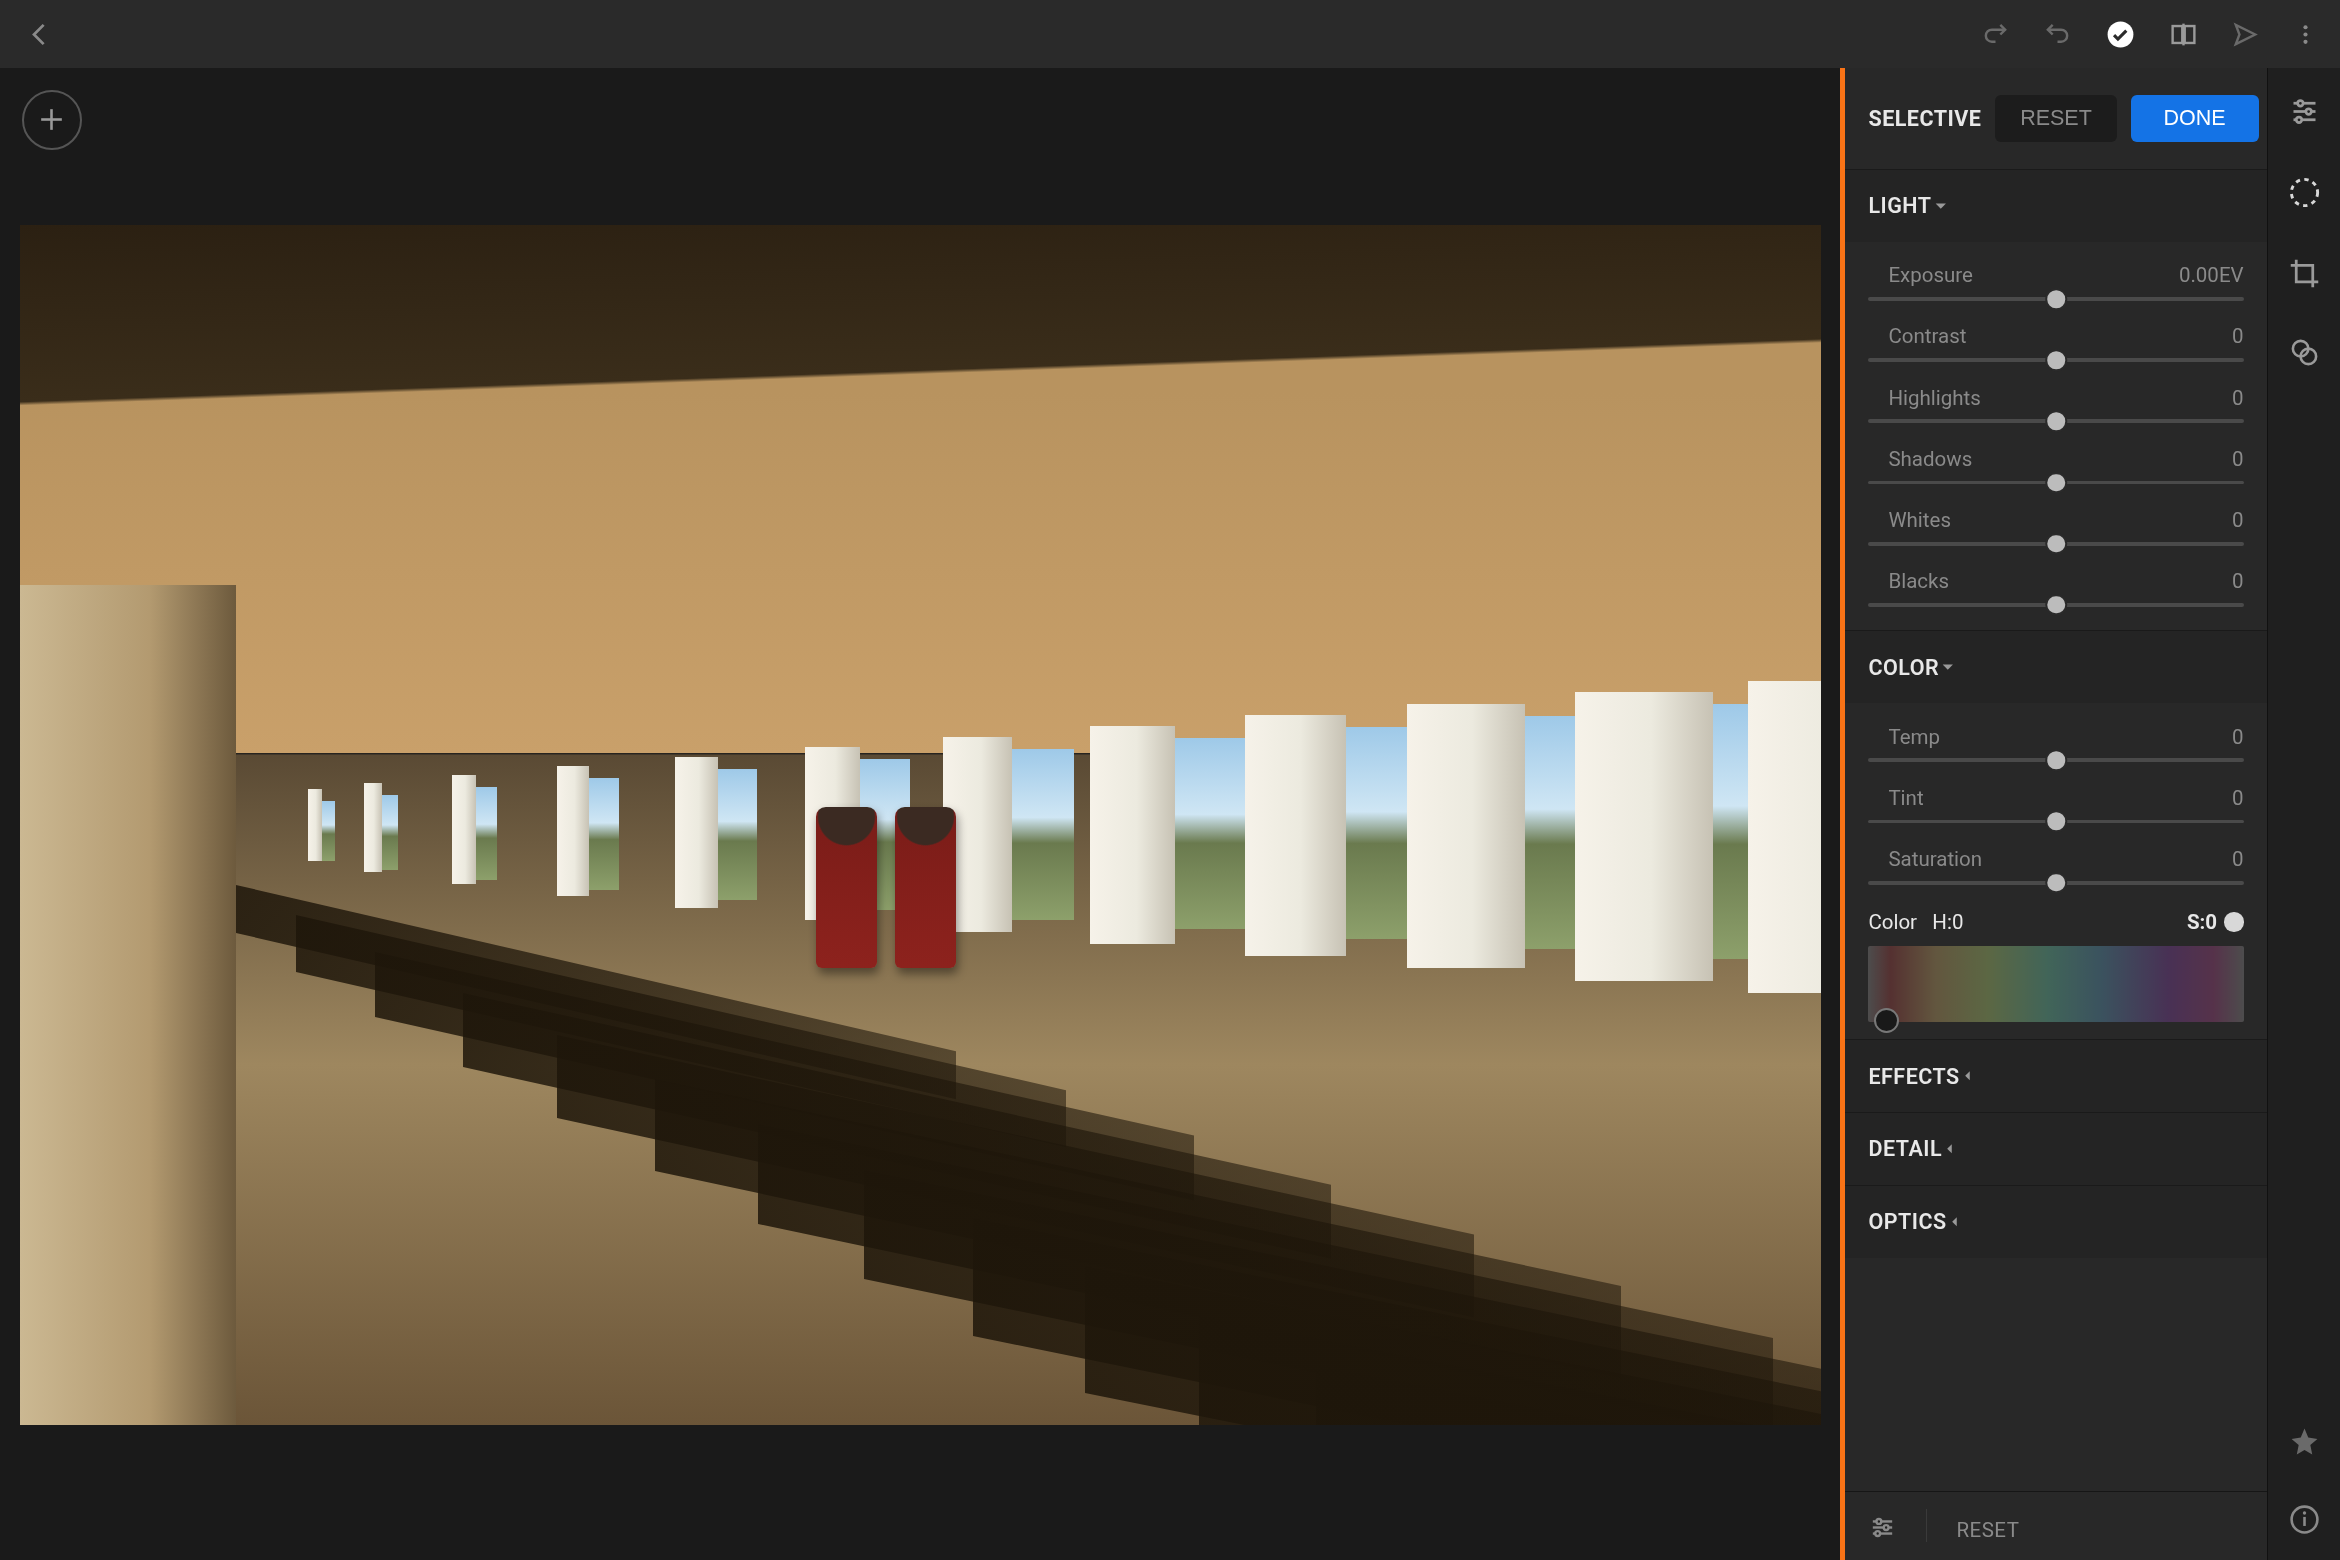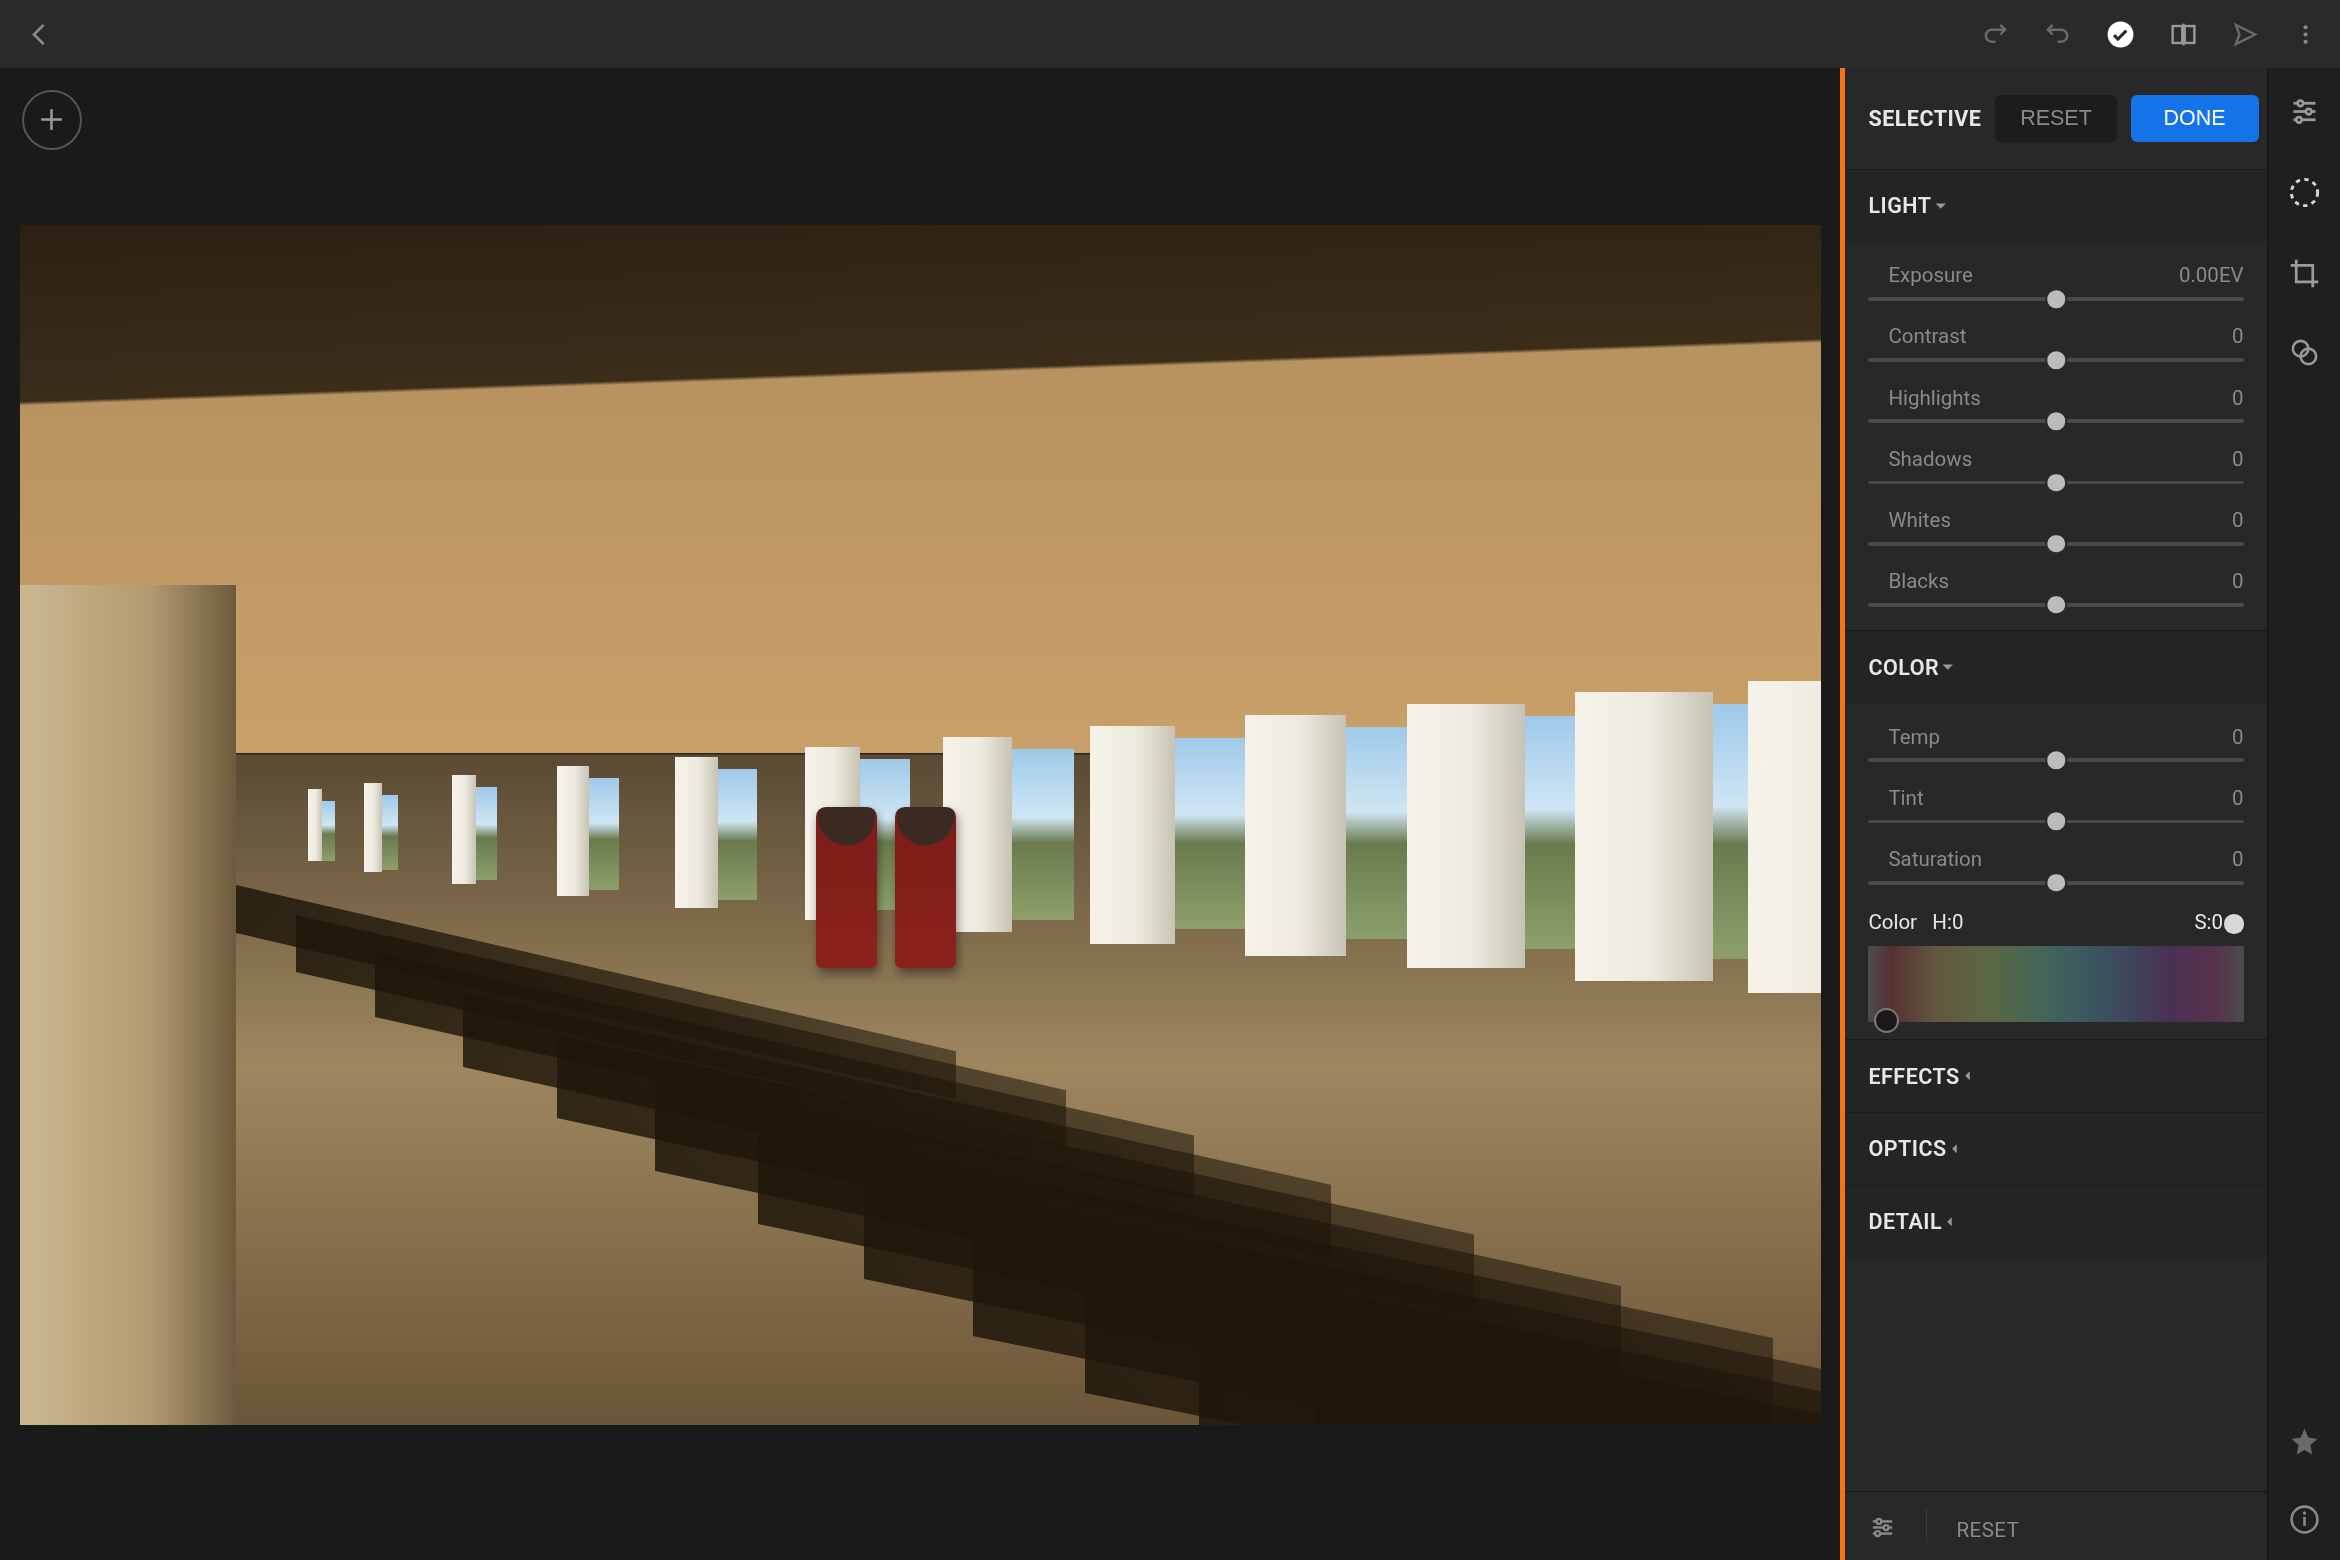--- a/index.html
+++ b/index.html
@@ -201,21 +201,21 @@
     border: 2px solid #2a2a2a;
     cursor: grab;
   }
 
   .colorhs {
     display: flex; justify-content: space-between; align-items: center;
     padding: 19.5px 0 11.7px;
     color: var(--text-primary);
     font-size: 20.5px;
   }
-  .hs-right { display:flex; align-items:flex-end; gap:1px; }
+  .hs-right { display:flex; align-items:center; gap:7px;font-weight:bold; }
   .hs-dot {
     width: 19.5px; height: 19.5px; border-radius: 50%;
     background: #d8d8d8;
   }
   .spectrum {
     position: relative;
     height: 76px;
     border-radius: 2px;
     background: linear-gradient(to right,
       #808080 0%,
@@ -519,30 +519,30 @@
           <div class="section-header">
             <span>EFFECTS</span>
             <svg width="15.6" height="15.6" viewBox="0 0 24 24" fill="#9a9a9a">
                 <path d="M15 5l-7 7 7 7z"></path>
               </svg>
           </div>
         </div>
 
         <div class="section collapsed">
           <div class="section-header">
-            <span>OPTICS</span>
+            <span>DETAIL</span>
             <svg width="15.6" height="15.6" viewBox="0 0 24 24" fill="#9a9a9a">
                 <path d="M15 5l-7 7 7 7z"></path>
               </svg>
           </div>
         </div>
 
         <div class="section collapsed">
           <div class="section-header">
-            <span>DETAIL</span>
+            <span>OPTICS</span>
             <svg width="15.6" height="15.6" viewBox="0 0 24 24" fill="#9a9a9a">
                 <path d="M15 5l-7 7 7 7z"></path>
               </svg>
           </div>
         </div>
 
       </div>
 
       <div class="bottom-bar">
         <span class="icon-btn">

